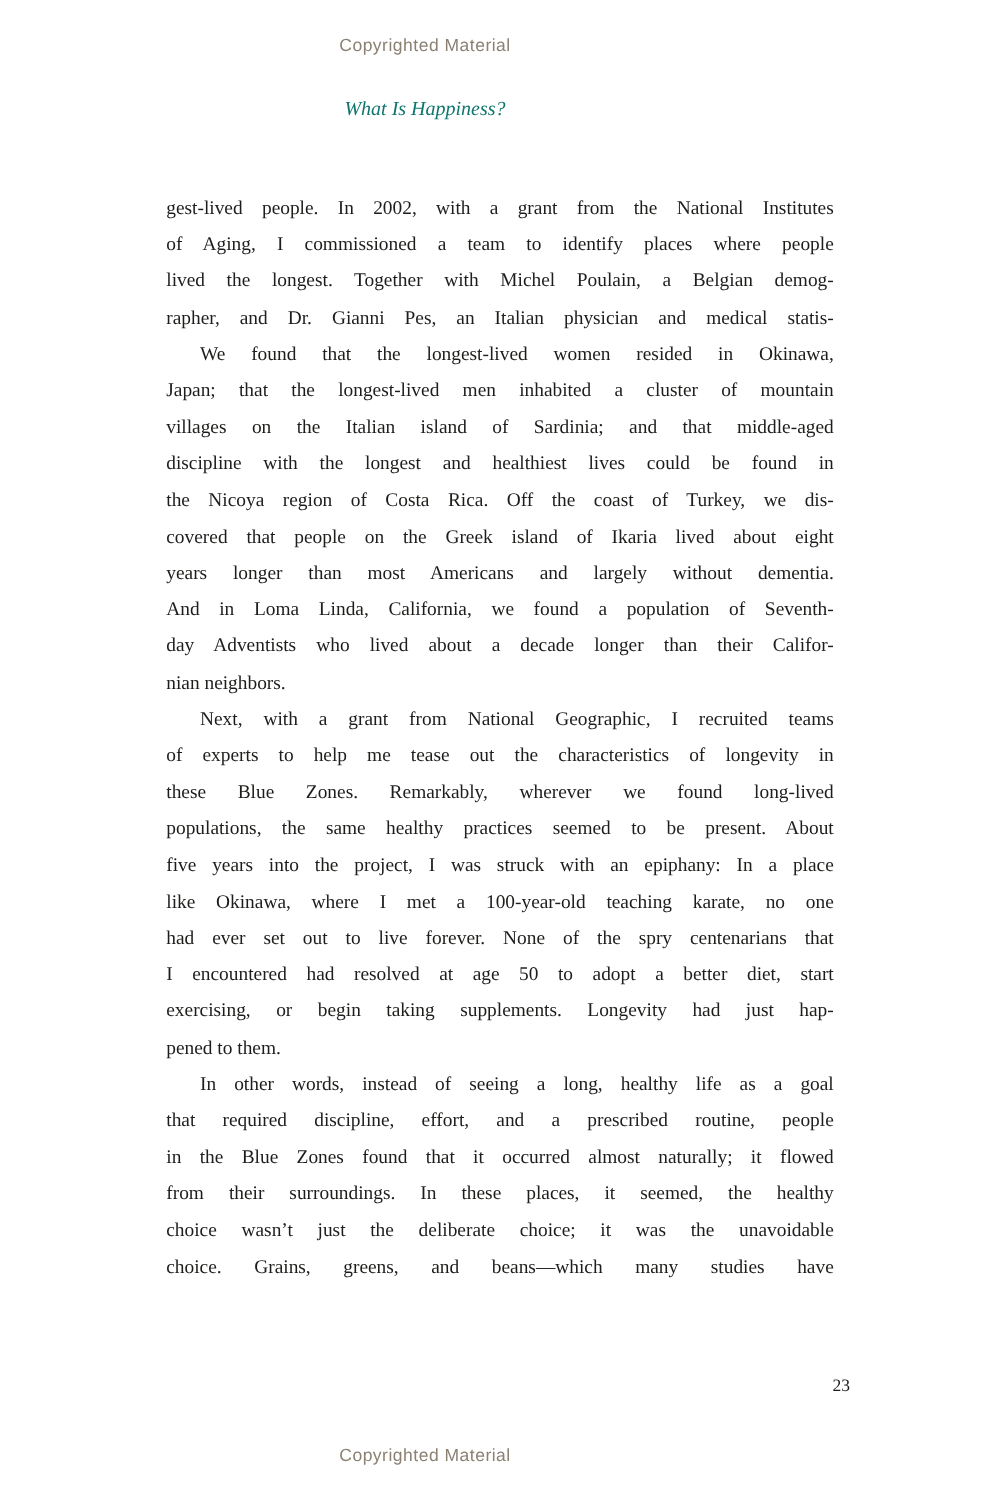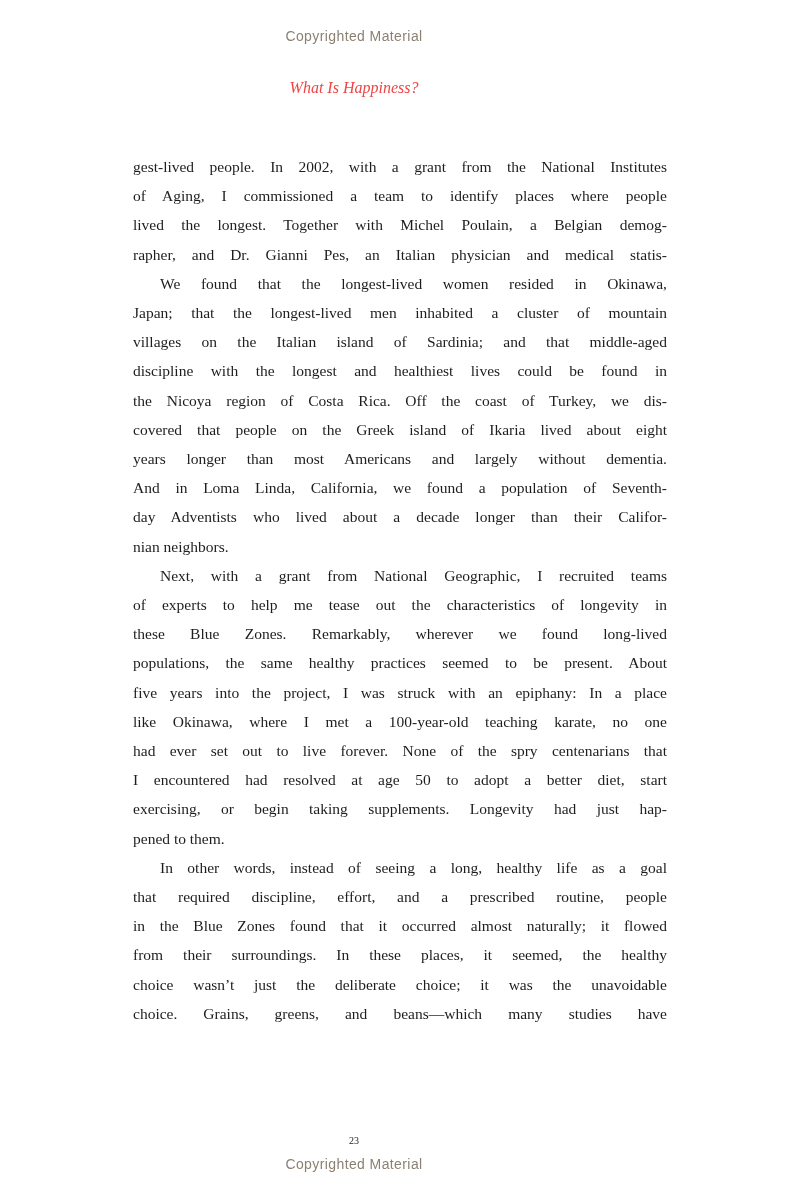--- a/index.html
+++ b/index.html
@@ -8,21 +8,20 @@
     background: #ffffff;
   }
   .page {
     position: relative;
     width: 680px;
     height: 1200px;
     background: #ffffff;
     font-family: "Liberation Serif", serif;
     color: #1d1d1b;
     overflow: hidden;
-    padding-left: 28px;
   }
   .watermark {
     position: absolute;
     left: 0;
     width: 100%;
     text-align: center;
     font-family: "Liberation Sans", sans-serif;
     font-size: 14px;
     letter-spacing: 0.4px;
     color: #8b8173;
@@ -31,21 +30,21 @@
   .watermark.bottom { top: 1156px; }
   .running-header {
     position: absolute;
     top: 79px;
     left: 0;
     width: 100%;
     text-align: center;
     font-family: "Liberation Serif", serif;
     font-style: italic;
     font-size: 16px;
-    color: #ef4444;
+    color: #0f766e;
   }
   .body-text {
     position: absolute;
     top: 152px;
     left: 133px;
     width: 534px;
     font-size: 15.5px;
     color: #1d1d1b;
   }
   .para { margin: 0; }
@@ -55,25 +54,24 @@
     text-align-last: justify;
     white-space: normal;
   }
   .line.last { text-align-last: left; }
   .line.indent { text-indent: 27px; }
   .page-number {
     position: absolute;
     top: 1102px;
     left: 0;
     width: 100%;
-    text-align: center;
+    text-align: right;
     font-family: "Liberation Serif", serif;
-    font-size: 10px;
+    font-size: 14px;
     color: #1d1d1b;
-    margin-top: 33px;
   }
 </style>
 </head>
 <body>
 
 <div class="page">
   <div class="watermark top">Copyrighted Material</div>
 
   <div class="running-header">What Is Happiness?</div>
 

